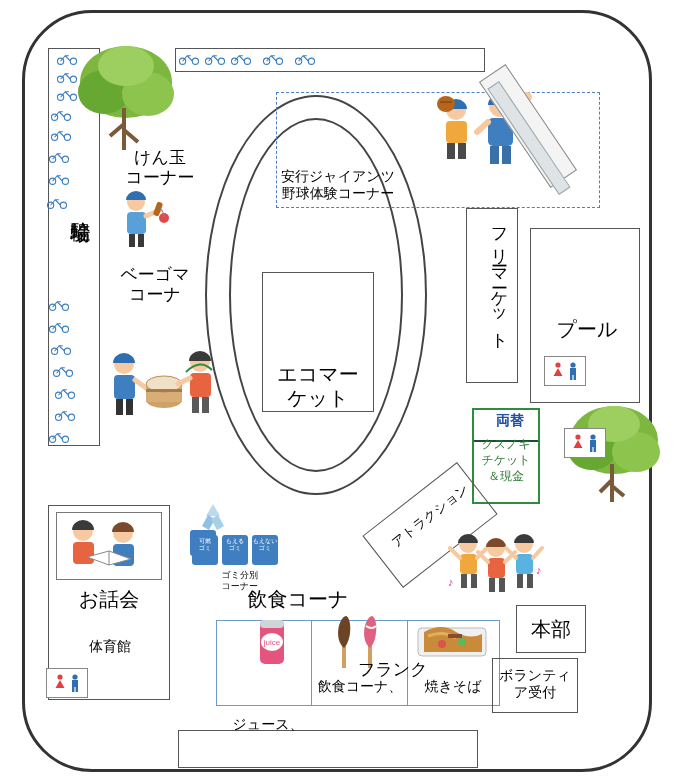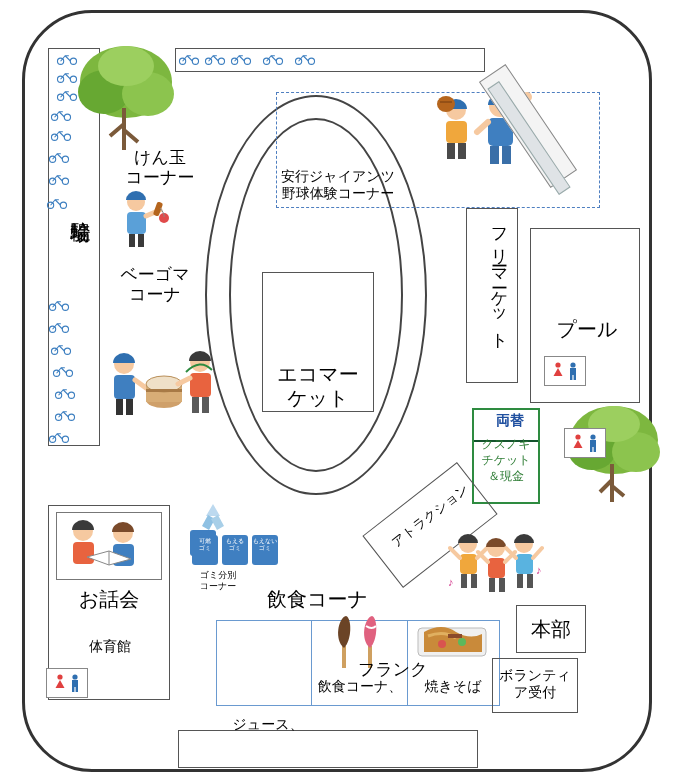--- a/index.html
+++ b/index.html
@@ -449,29 +449,37 @@
 ゴミ</span></div>
   <div class="trash" style="left:252px;top:535px;width:26px;height:30px;"><span style="white-space:pre-line;">もえない
 ゴミ</span></div>
   <div class="fig" style="left:196px;top:500px;">
     <svg width="34" height="34" viewBox="0 0 34 34">
         <path d="M17 4 l7 12 h-14 z" fill="#bcd9ef"></path>
         <path d="M6 26 l6-11 7 4 -6 11z" fill="#8fc1e3"></path>
         <path d="M28 26 l-6-11 -7 4 6 11z" fill="#a8cfe8"></path>
       </svg>
   </div>
-  <div class="lbl" style="left:178px;top:570px;width:80px;font-size:9px;white-space:pre-line;">ゴミ分別
+  <div class="lbl" style="left:178px;top:570px;width:80px;font-size:9px;white-space:pre-line;text-align:right;">ゴミ分別
 コーナー</div>
 
-  <div class="lbl xl" style="left:228px;top:588px;width:140px;text-align:right;">飲食コーナ</div>
+  <div class="lbl xl" style="left:228px;top:588px;width:140px;">飲食コーナ</div>
   <div id="food-box" class="abs">
     <div class="food-div" style="left:94px;"></div>
     <div class="food-div" style="left:190px;"></div>
   </div>
 
+  <div class="fig" style="left:250px;top:614px;">
+    <svg width="44" height="56" viewBox="0 0 44 56">
+      <rect x="10" y="6" width="24" height="44" rx="5" fill="#e3557f"></rect>
+      <rect x="10" y="6" width="24" height="8" rx="4" fill="#cfd5d8"></rect>
+      <ellipse cx="22" cy="28" rx="11" ry="9" fill="#ffffff"></ellipse>
+      <text x="22" y="31" font-size="8" text-anchor="middle" fill="#e3557f">juice</text>
+    </svg>
+  </div>
 
   <div class="fig" style="left:330px;top:612px;">
     <svg width="60" height="58" viewBox="0 0 60 58">
       <rect x="12" y="34" width="4" height="22" fill="#cfa060"></rect>
       <path d="M14 36 C4 28 8 6 16 4 C22 6 22 28 14 36 z" fill="#6b4426"></path>
       <rect x="38" y="34" width="4" height="22" fill="#cfa060"></rect>
       <path d="M40 36 C30 28 34 6 42 4 C48 6 48 28 40 36 z" fill="#e0617f"></path>
       <path d="M36 14 q6 4 10 0" stroke="#fff" stroke-width="2" fill="none"></path>
     </svg>
   </div>

